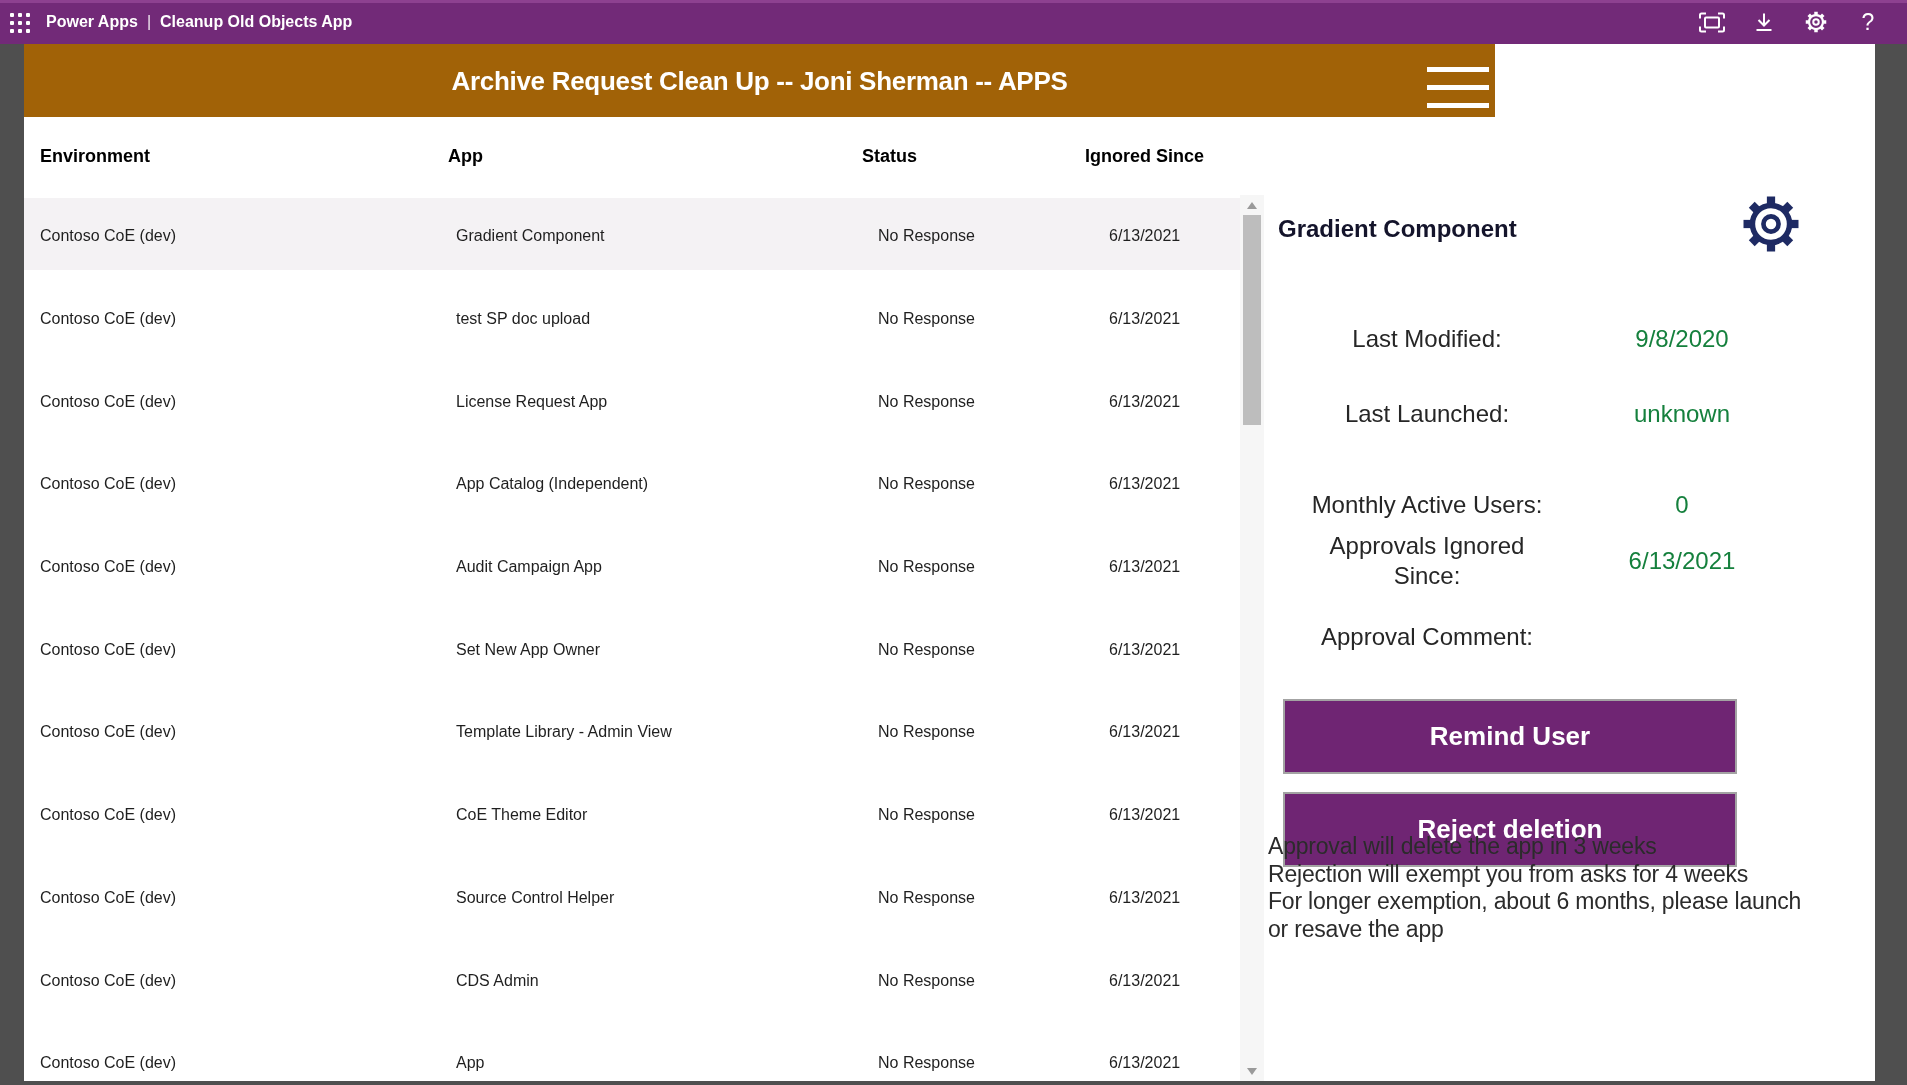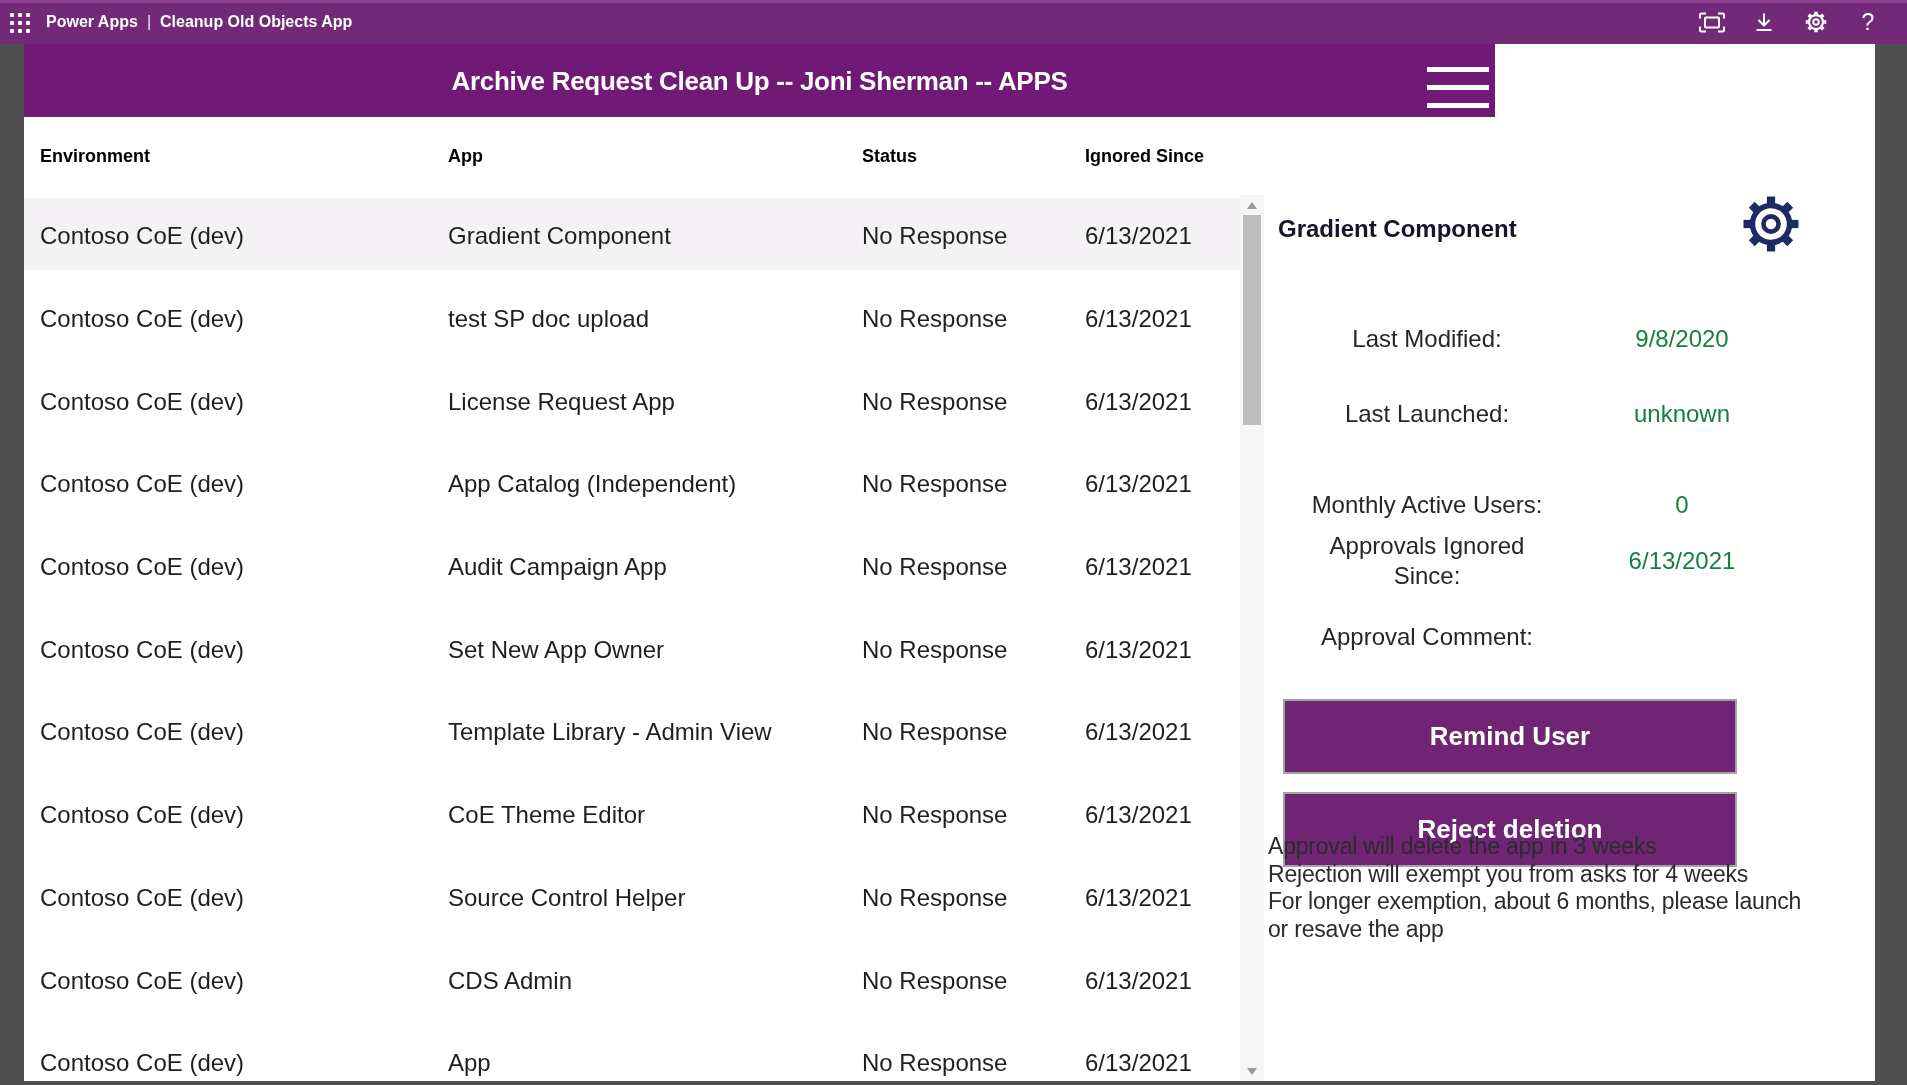--- a/index.html
+++ b/index.html
@@ -20,33 +20,33 @@
   .avatar{width:36px;height:36px;border-radius:50%;cursor:pointer;border:1px solid rgba(255,255,255,.4);
     background:
       radial-gradient(circle at 50% 26%, #d9d3cb 0 26%, rgba(0,0,0,0) 28%),
       radial-gradient(circle at 50% 50%, #ecc9a6 0 28%, rgba(0,0,0,0) 31%),
       radial-gradient(circle at 48% 98%, #c4503a 0 36%, rgba(0,0,0,0) 40%),
       linear-gradient(100deg,#6e4533 0 34%,#8d8468 62%,#6b5d50 100%);}
 
   
   .canvas{position:absolute;left:24px;top:44px;width:1851px;height:1037px;background:#fff;overflow:hidden;}
 
-  .appheader{position:absolute;left:0;top:0;width:1471px;height:73px;background:#701a75;}
+  .appheader{position:absolute;left:0;top:0;width:1471px;height:73px;background:#a16207;}
   .apptitle{position:absolute;left:0;top:0;width:100%;height:73px;display:flex;align-items:center;justify-content:center;
     color:#fff;font-size:26px;font-weight:bold;letter-spacing:-.3px;padding-top:2px;box-sizing:border-box;}
   .hamburger{position:absolute;right:6px;top:23px;width:62px;cursor:pointer;}
   .hamburger div{height:5px;background:#fff;margin-bottom:13px;}
   .hamburger div:last-child{margin-bottom:0;}
 
   
   .grid-row{display:grid;grid-template-columns:408px 414px 223px 1fr;padding-left:16px;align-items:center;box-sizing:border-box;}
   .listheader{position:absolute;left:0;top:73px;width:1216px;height:78px;
     font-size:18px;font-weight:bold;color:#000;}
   .rows{position:absolute;left:0;top:151px;width:1216px;}
-  .row{height:82.7px;font-size:24px;color:#1f1f1f;cursor:pointer;}
+  .row{height:82.7px;font-size:16px;color:#1f1f1f;cursor:pointer;gap:8px;}
   .row.selected{background:linear-gradient(to bottom, rgba(0,0,0,0) 0 3px, #f4f2f4 3px 75px, rgba(0,0,0,0) 75px);}
 
   
   .vscroll{position:absolute;left:1216px;top:151px;width:24px;height:886px;background:#f6f6f6;}
   .vs-arrow{position:absolute;left:0;width:24px;height:16px;display:flex;align-items:center;justify-content:center;cursor:pointer;}
   .vs-arrow svg{display:block;}
   .vs-up{top:2px;} .vs-down{bottom:2px;}
   .vs-thumb{position:absolute;left:3px;top:20px;width:18px;height:210px;background:#bdbdbd;cursor:grab;}
 
   

